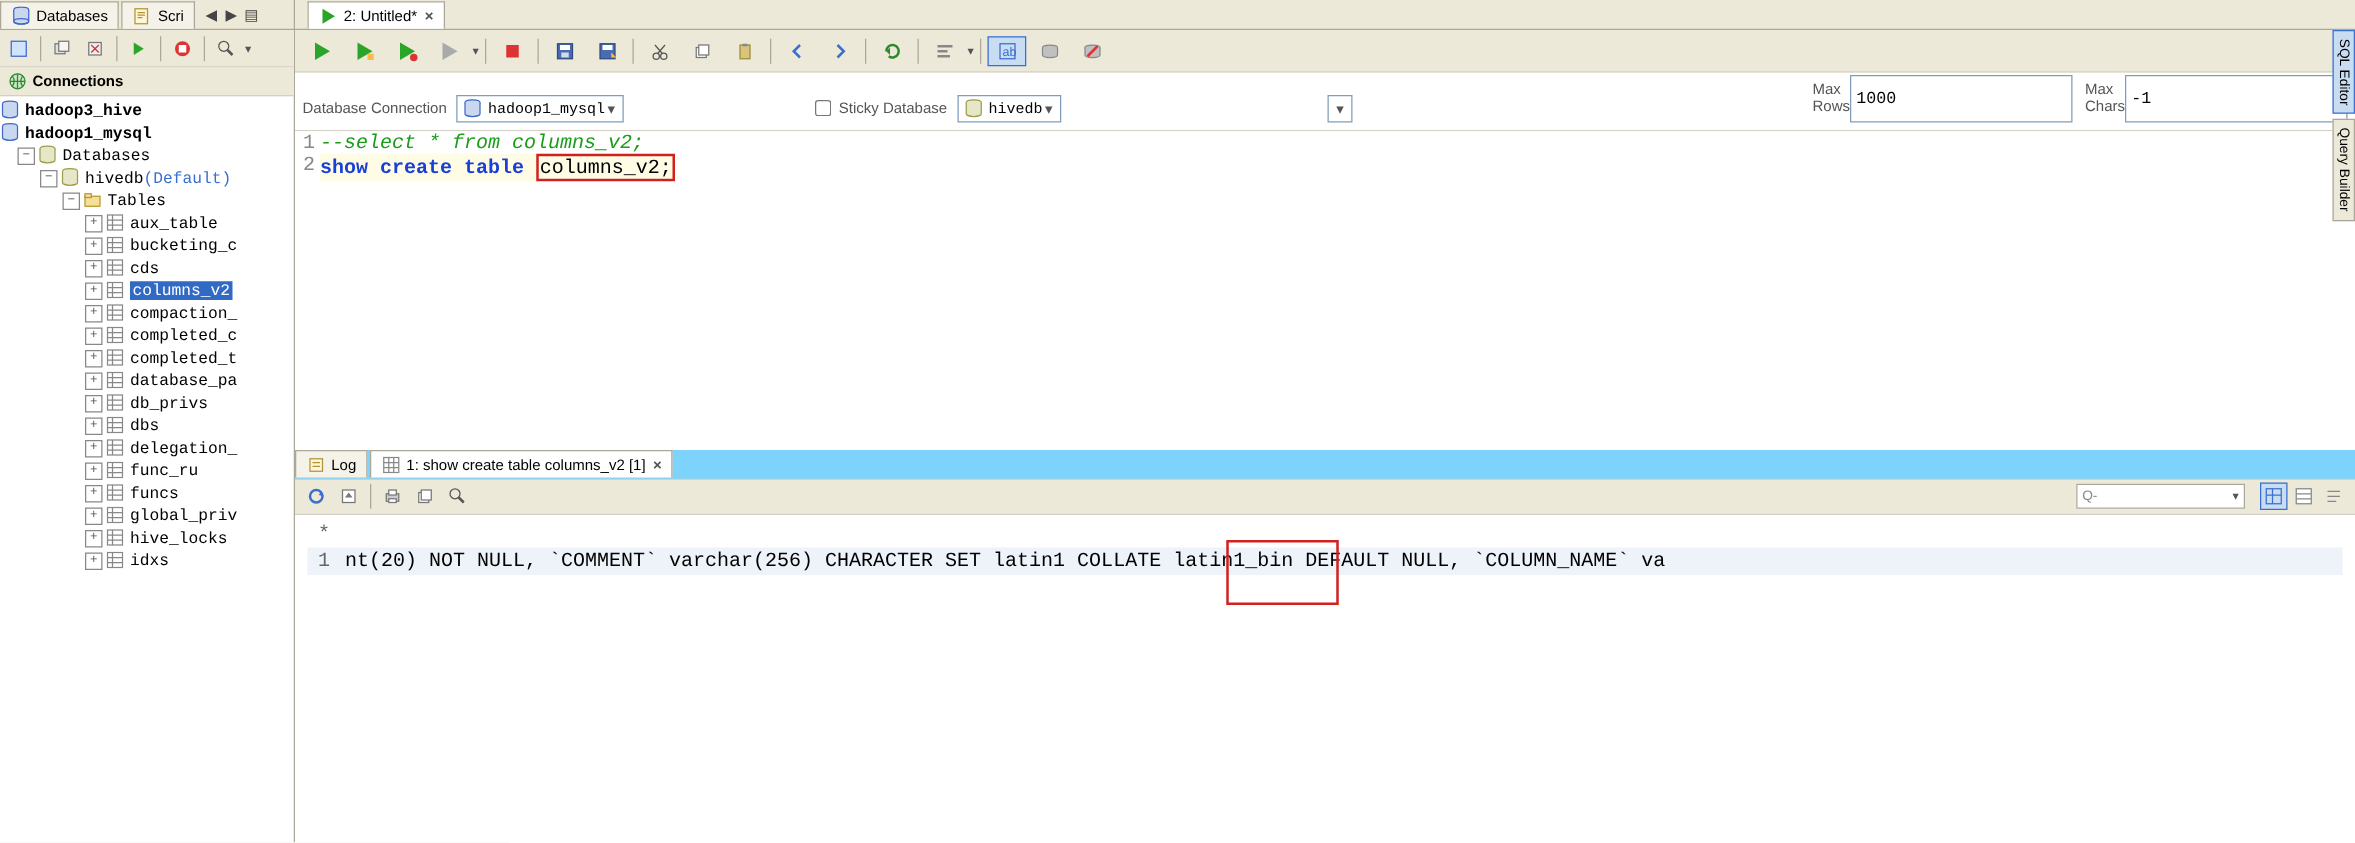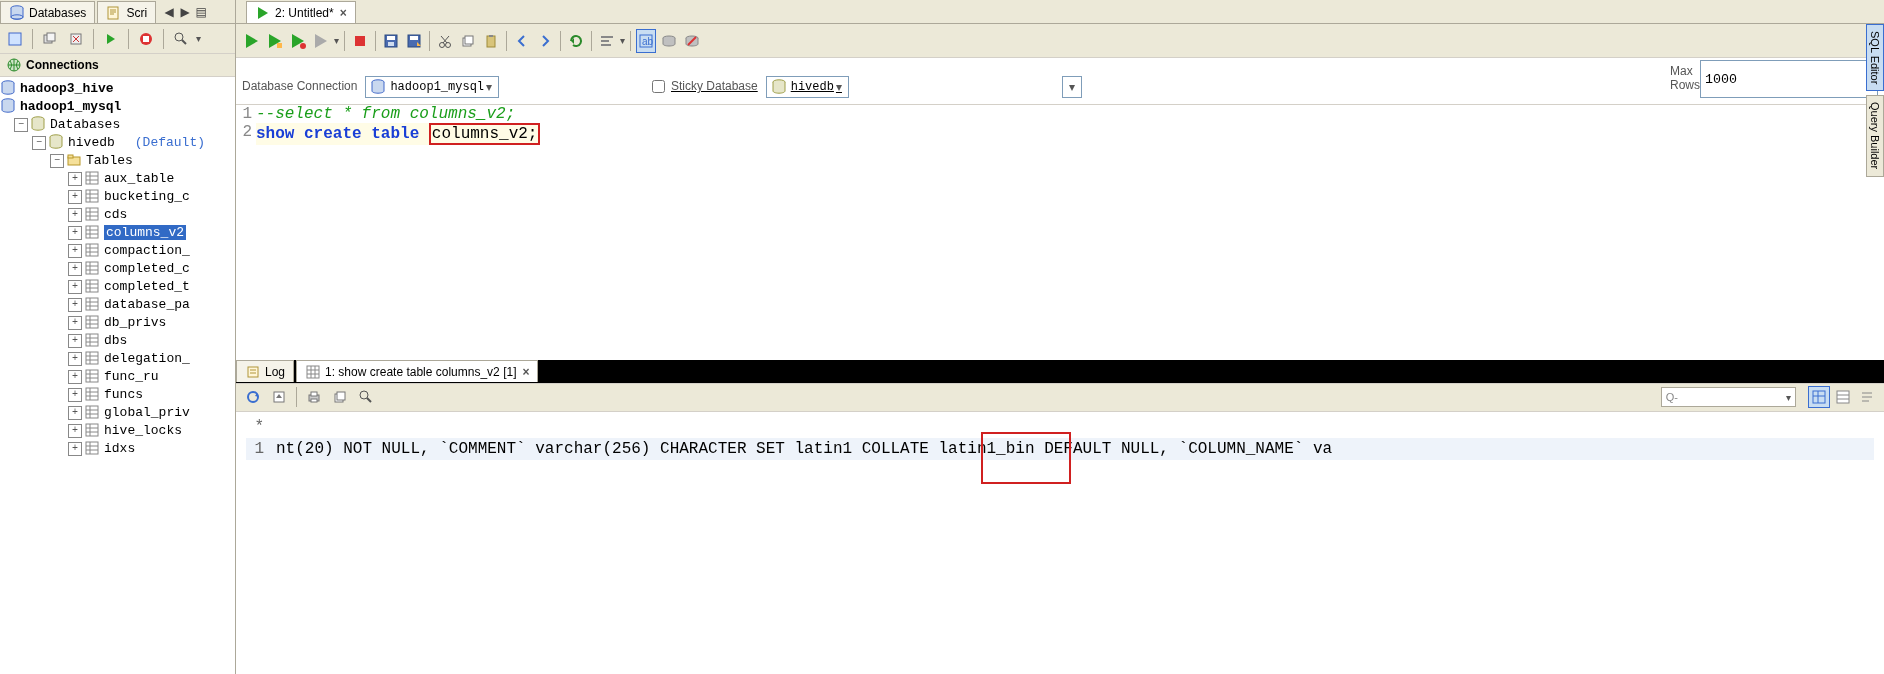--- a/index.html
+++ b/index.html
@@ -113,34 +113,34 @@
 .right-panel { flex:1; display:flex; flex-direction:column; background:#fff; position:relative; }
 .right-toolbar {
   height: 34px;
   display:flex;
   align-items:center;
   padding: 0 6px;
   gap:3px;
   background:#ece9d8;
   border-bottom:1px solid #d4d0c8;
 }
-.right-toolbar .tbicon { width:20px; height:24px; }
+.right-toolbar .tbicon { width:31px; height:24px; }
 .tbicon.active-tool { border:1px solid #3a6ed0; background:#c8ddf2; }
 
 .conn-row {
   display:flex;
   align-items:flex-end;
   padding: 2px 6px 6px 6px;
   gap: 10px;
   border-bottom: 1px solid #d4d0c8;
   font-size: 12px;
 }
 .conn-group { display:flex; flex-direction:row; }
 .conn-group.dbconn { flex: 0 0 400px; }
-.conn-group.sticky { flex: 0 0 400px; text-decoration: underline; }
+.conn-group.sticky { flex: 0 0 400px; }
 .conn-group.schema { flex: 1; }
 .conn-group.maxrows { flex: 0 0 62px; }
 .conn-group.maxchars { flex: 0 0 62px; }
 .conn-label { color:#555; margin-bottom:2px; display:flex; align-items:center; gap:4px;}
 .conn-label .line { flex:1; height:1px; background:#c0c0c0; margin-left:4px;}
 .conn-select {
   display:flex; align-items:center;
   border: 1px solid #7f9db9;
   background:#fff;
   height: 22px;
@@ -191,21 +191,21 @@
   border-bottom:1px solid #d4d0c8;
   font-size:12px;
   color:#333;
 }
 .status-left, .status-right { display:flex; gap:12px; }
 
 .result-tabs {
   display:flex;
   align-items:center;
   height:24px;
-  background:#000000;
+  background:#7dd3fc;
   border-bottom:1px solid #d4d0c8;
 }
 .result-tabs .tab { height:22px; }
 
 .result-toolbar {
   height:28px;
   display:flex;
   align-items:center;
   padding:0 6px;
   gap:4px;
@@ -392,21 +392,21 @@
       <div class="tree-node">
         <span class="spacer" style="width:32px"></span>
         <span class="expander">−</span>
         <span class="nicon">
             <svg class="db-cylinder" viewBox="0 0 16 16">
               <ellipse cx="8" cy="3" rx="6" ry="2.2" fill="#e6e6c9" stroke="#9e9e48"></ellipse>
               <path d="M2 3v9c0 1.2 2.7 2.2 6 2.2s6-1 6-2.2V3" fill="#e6e6c9" stroke="#9e9e48"></path>
             </svg>
           </span>
         <span class="label">hivedb</span>
-        <span class="label default" style="margin-left:20px;">(Default)</span>
+        <span class="label default" style="margin-left:0;">(Default)</span>
       </div>
       <div class="tree-node">
         <span class="spacer" style="width:50px"></span>
         <span class="expander">−</span>
         <span class="nicon">
             <svg width="16" height="16">
               <rect x="2" y="5" width="12" height="8" fill="#f5e09a" stroke="#b8972b"></rect>
               <rect x="2" y="3" width="5" height="3" fill="#f5e09a" stroke="#b8972b"></rect>
             </svg>
           </span>
@@ -779,20 +779,26 @@
         <div class="conn-select">
           <span class="seltext"></span>
           <span class="droparrow">▾</span>
         </div>
       </div>
       <div class="conn-group maxrows">
         <div class="conn-label">
             <span>Max Rows</span>
           </div>
         <input class="conn-input" value="1000" style="">
+      </div>
+      <div class="conn-group maxchars">
+        <div class="conn-label">
+            <span>Max Chars</span>
+          </div>
+        <input class="conn-input" value="-1" style="">
       </div>
     </div>
 
     <div class="editor">
       <div class="editor-line">
         <div class="gutter">1</div>
         <div class="code"><span class="comment">--select * from columns_v2;</span></div>
       </div>
       <div class="editor-line">
         <div class="gutter">2</div>

